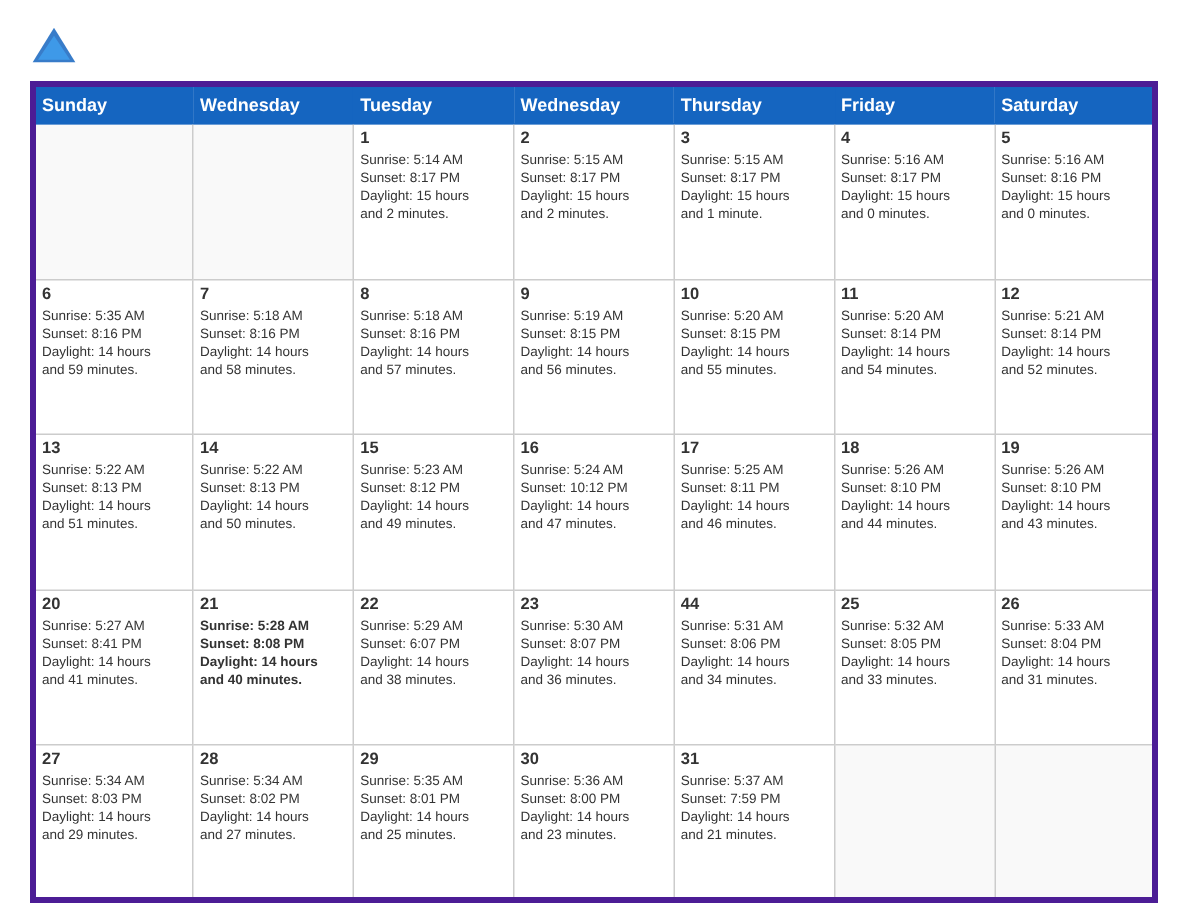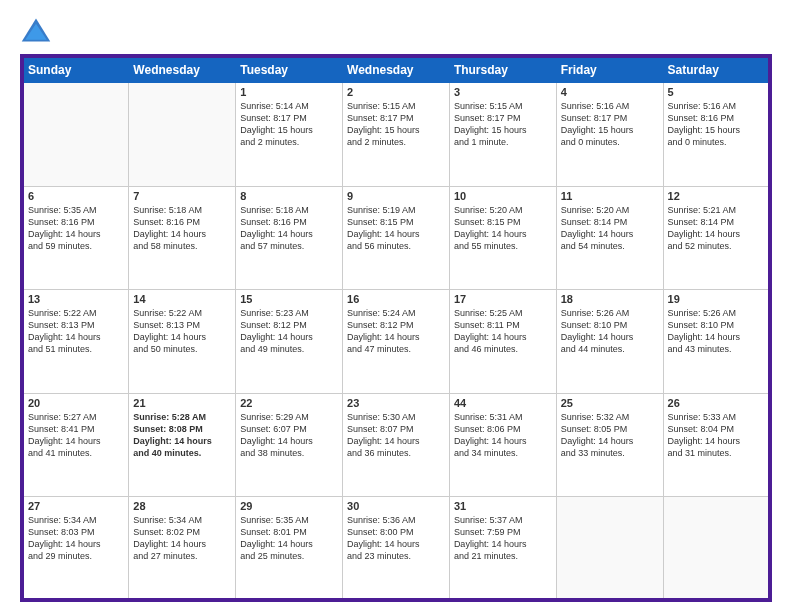--- a/index.html
+++ b/index.html
@@ -236,21 +236,21 @@
           <td>
             <span class="day-num">15</span>
             <div class="cell-text" style="white-space: pre-line;">Sunrise: 5:23 AM
 Sunset: 8:12 PM
 Daylight: 14 hours
 and 49 minutes.</div>
           </td>
           <td>
             <span class="day-num">16</span>
             <div class="cell-text" style="white-space: pre-line;">Sunrise: 5:24 AM
-Sunset: 8:12 PM
+Sunset: 10:12 PM
 Daylight: 14 hours
 and 47 minutes.</div>
           </td>
           <td>
             <span class="day-num">17</span>
             <div class="cell-text" style="white-space: pre-line;">Sunrise: 5:25 AM
 Sunset: 8:11 PM
 Daylight: 14 hours
 and 46 minutes.</div>
           </td>

